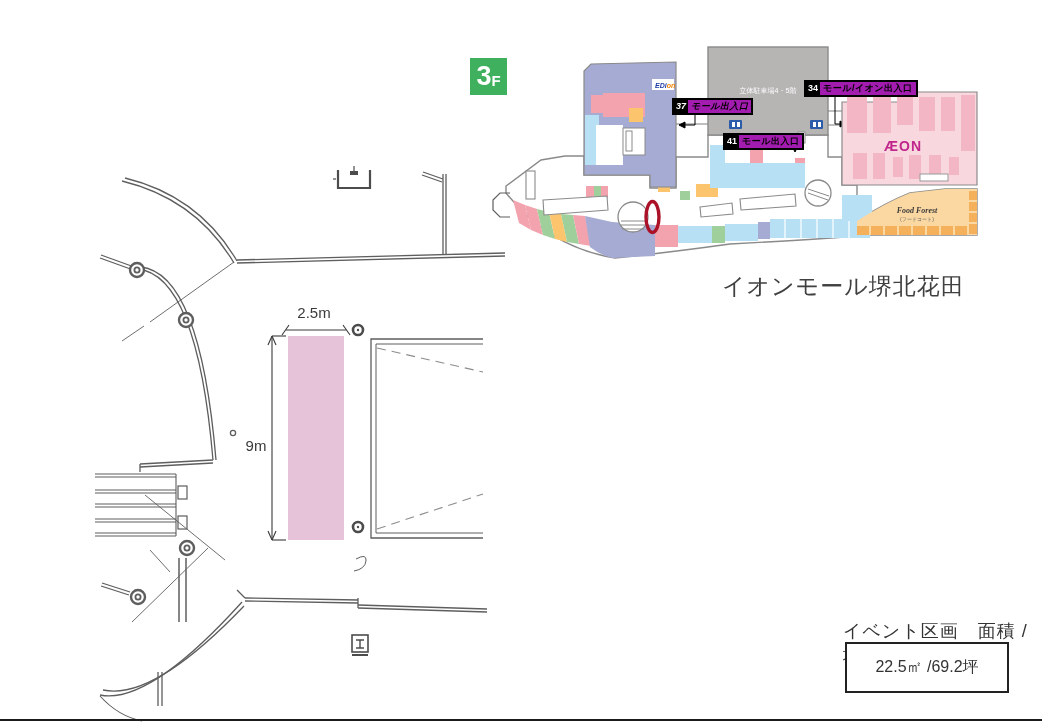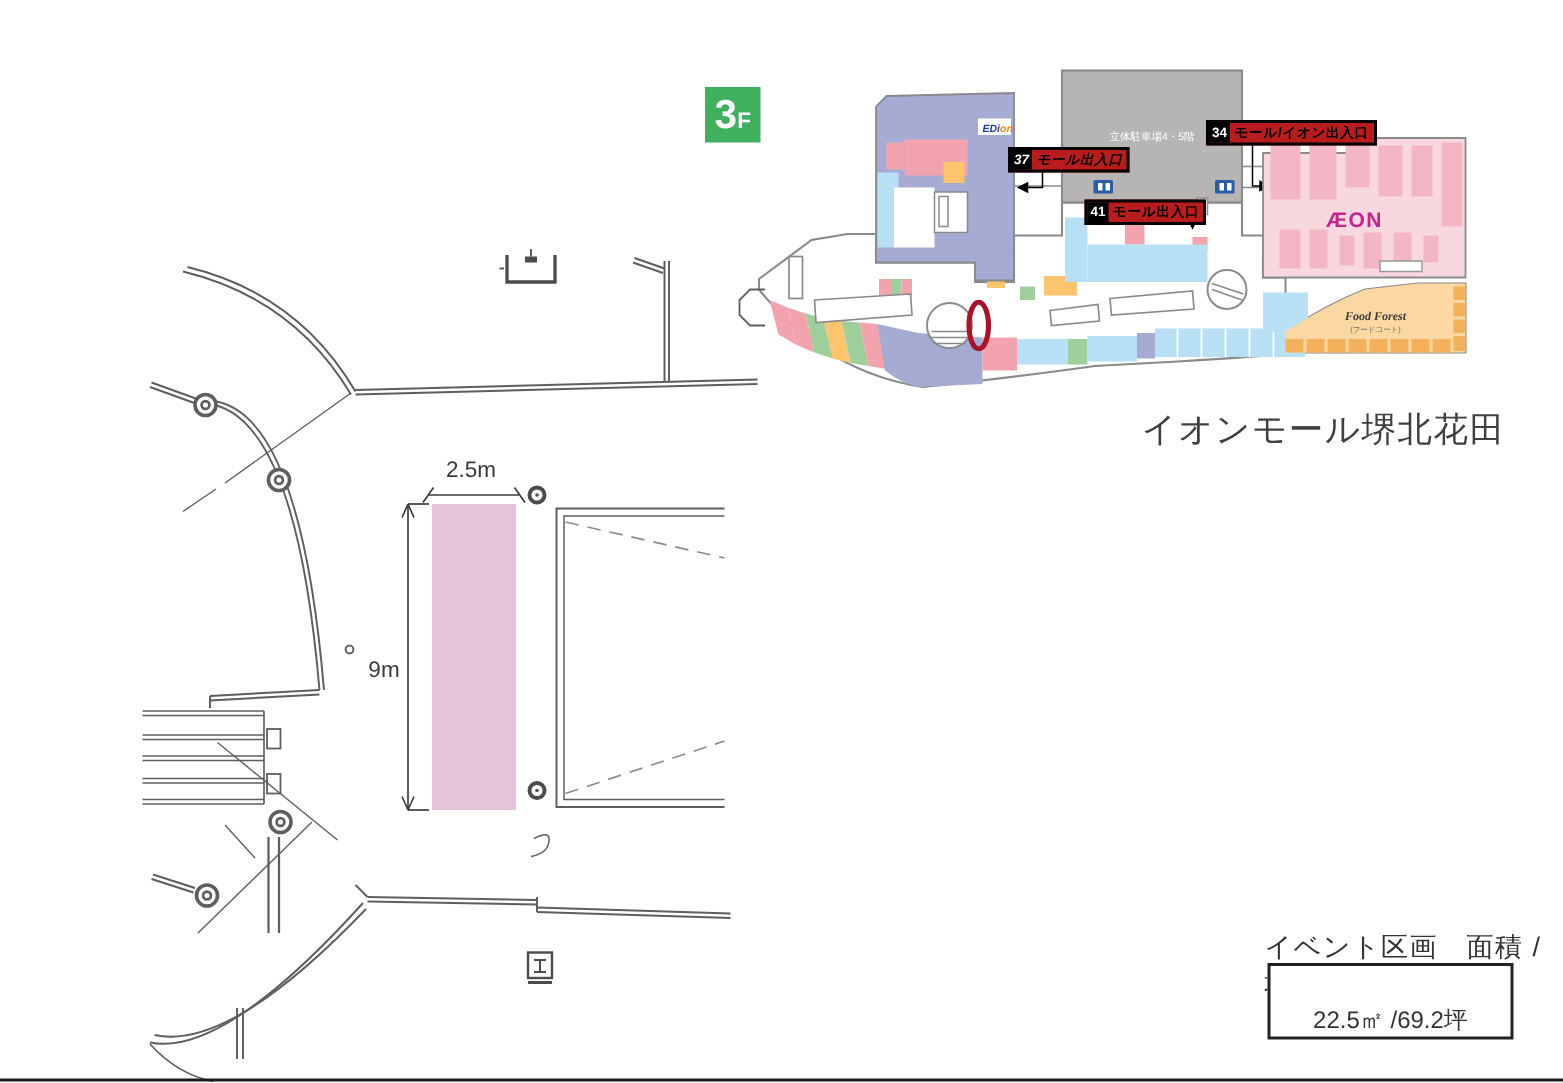--- a/index.html
+++ b/index.html
@@ -15,41 +15,40 @@
   }
   .floor-badge .big{font-size:27px;line-height:1;}
   .floor-badge .small{font-size:15px;line-height:1;margin-top:8px;}
   
   .map-wrap{position:absolute;left:505px;top:45px;width:535px;height:215px;}
   .map-wrap svg{position:absolute;left:0;top:0;}
   .c-lav{fill:#a6abd3}.c-pink{fill:#f2a3ae}.c-green{fill:#9fcf9a}
   .c-org{fill:#fbc46d}.c-lblue{fill:#b8e0f5}.c-aeonstripe{fill:#f3b6c4}
   .c-foodcell{fill:#f5b05b}
   .ent{
-    position:absolute;display:inline-flex;align-items:stretch;background:#b91c1c;
+    position:absolute;display:inline-flex;align-items:stretch;background:#a21caf;
     border:2px solid #000;height:13px;white-space:nowrap;
   }
   .ent .num{background:#000;color:#fff;font-size:9px;font-weight:bold;line-height:13px;padding:0 2px;}
   .ent .lbl{color:#000;font-size:9px;font-weight:bold;line-height:13px;padding:0 3px;letter-spacing:0.5px;text-align:right;}
   .ent37{left:167px;top:53px;font-style:italic;}
   .ent35{left:218px;top:88px;}
   .ent34{left:299px;top:35px;}
   
   .loc-title{
     position:absolute;left:722px;top:270px;font-size:23px;line-height:32px;color:#404040;
     letter-spacing:1px;
-    margin-left:39px;
   }
   
   .plan-wrap{position:absolute;left:90px;top:160px;width:420px;height:562px;}
   
   .area-heading{position:absolute;left:843px;top:619px;font-size:18px;color:#333;letter-spacing:1px;}
   .area-box{
     position:absolute;left:845px;top:642px;width:160px;height:47px;border:2px solid #222;
-    display:flex;align-items:flex-end;justify-content:center;font-size:16px;color:#333;background:#fff;
+    display:flex;align-items:center;justify-content:center;font-size:16px;color:#333;background:#fff;
   }
   .bottom-rule{position:absolute;left:0;top:719px;width:1042px;height:2px;background:#1c1c1c;}
 </style>
 </head>
 <body>
 
 <div class="stage">
 
   <div class="floor-badge">
     <span class="big">3</span>

